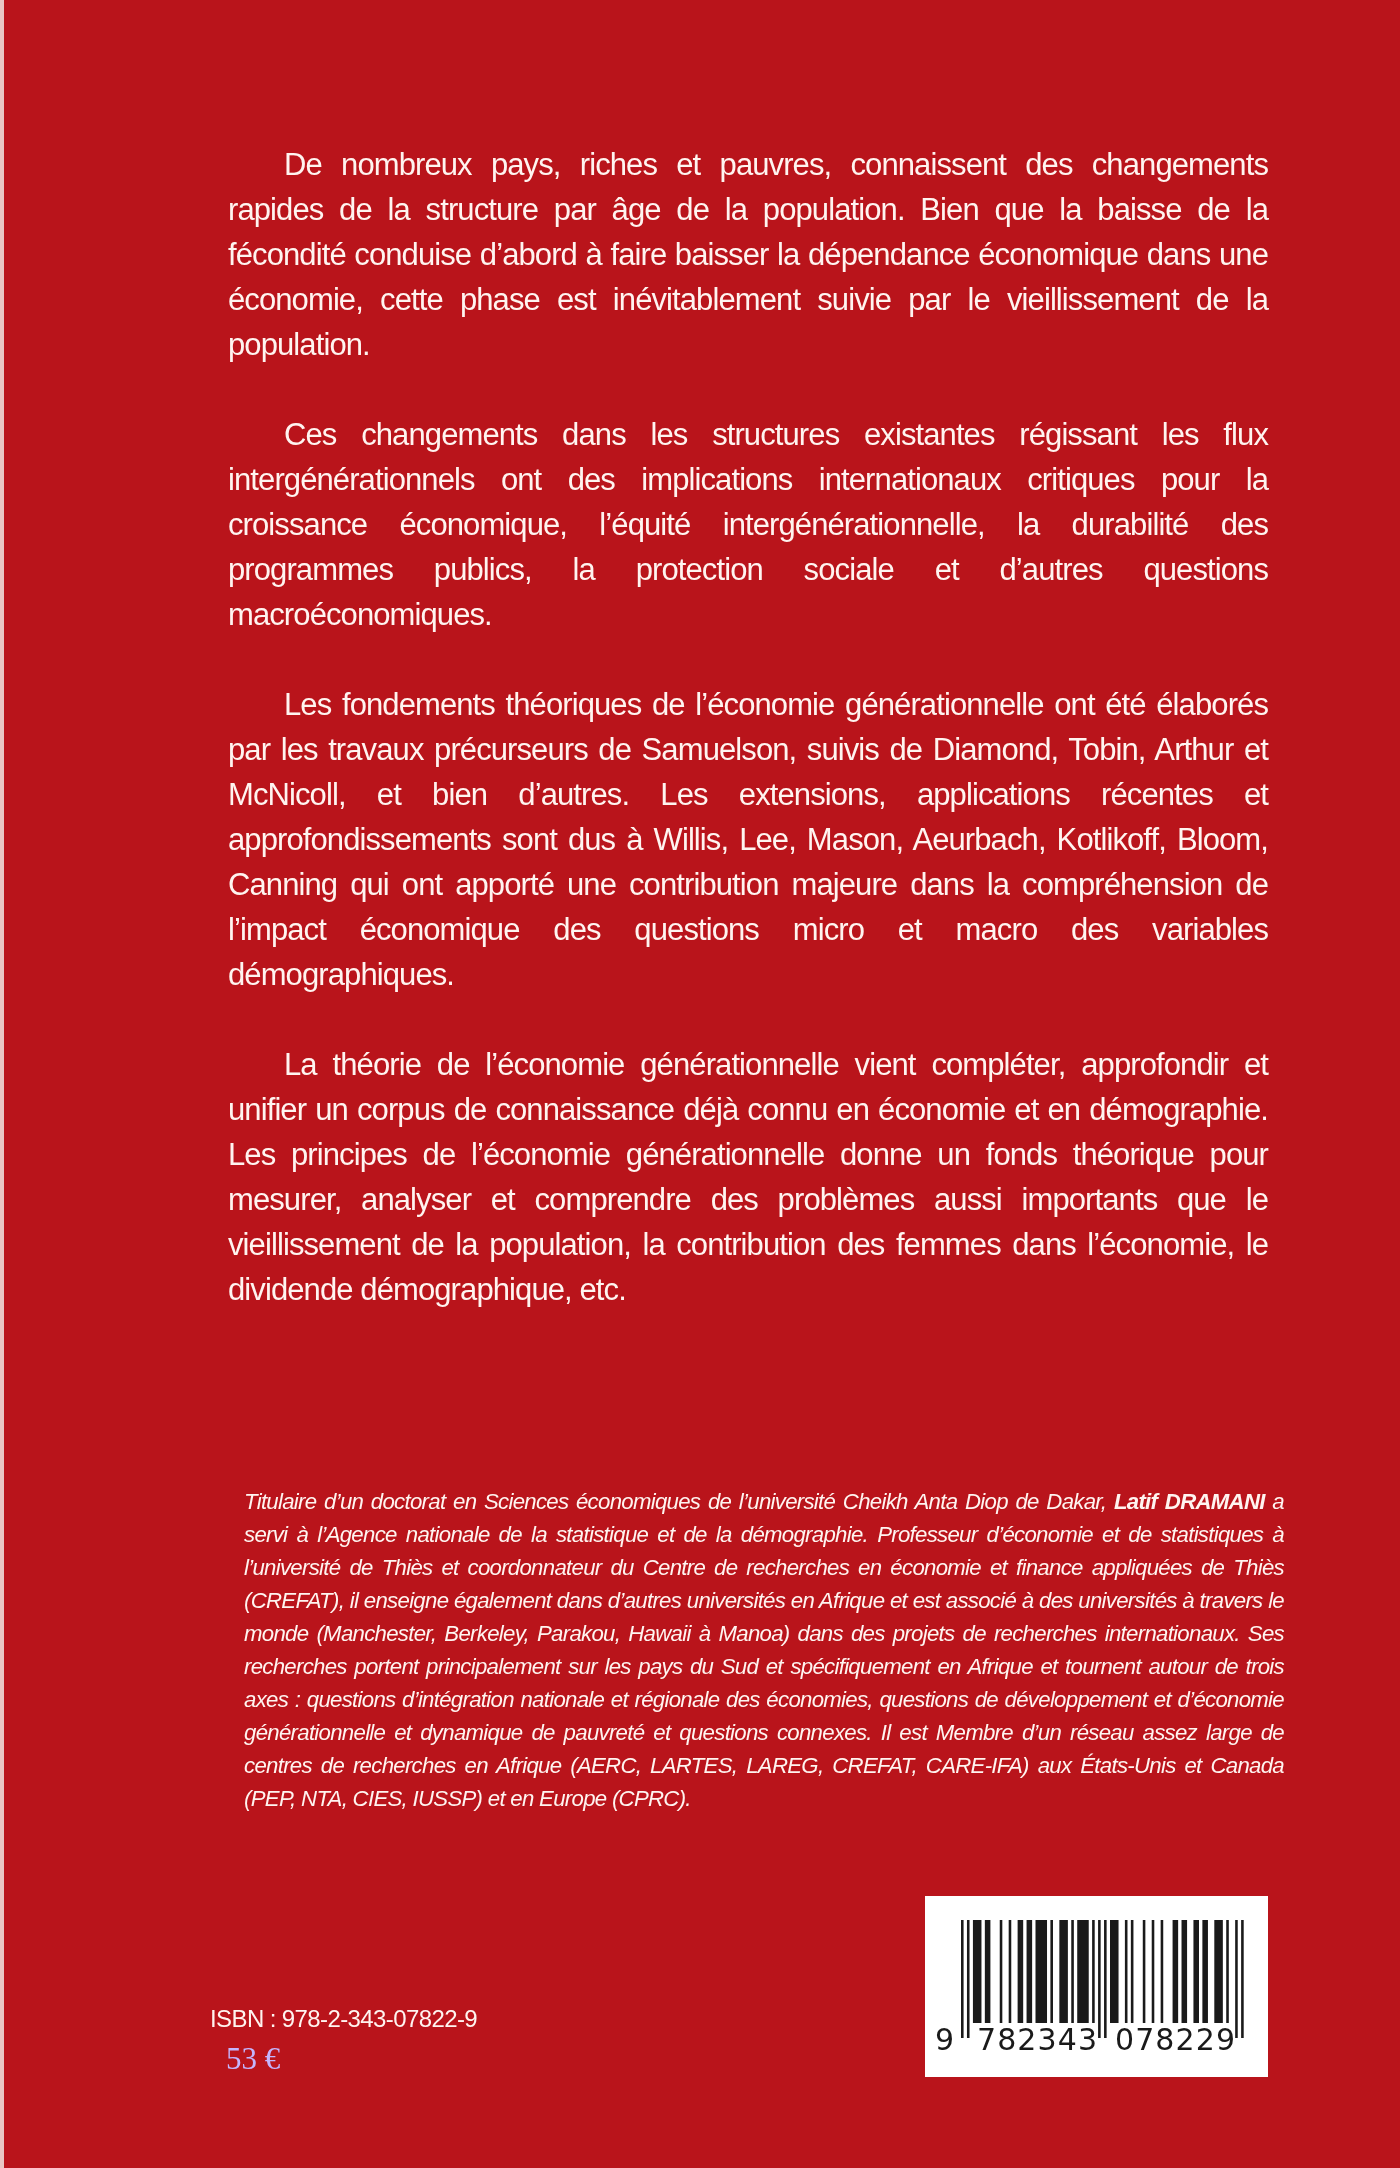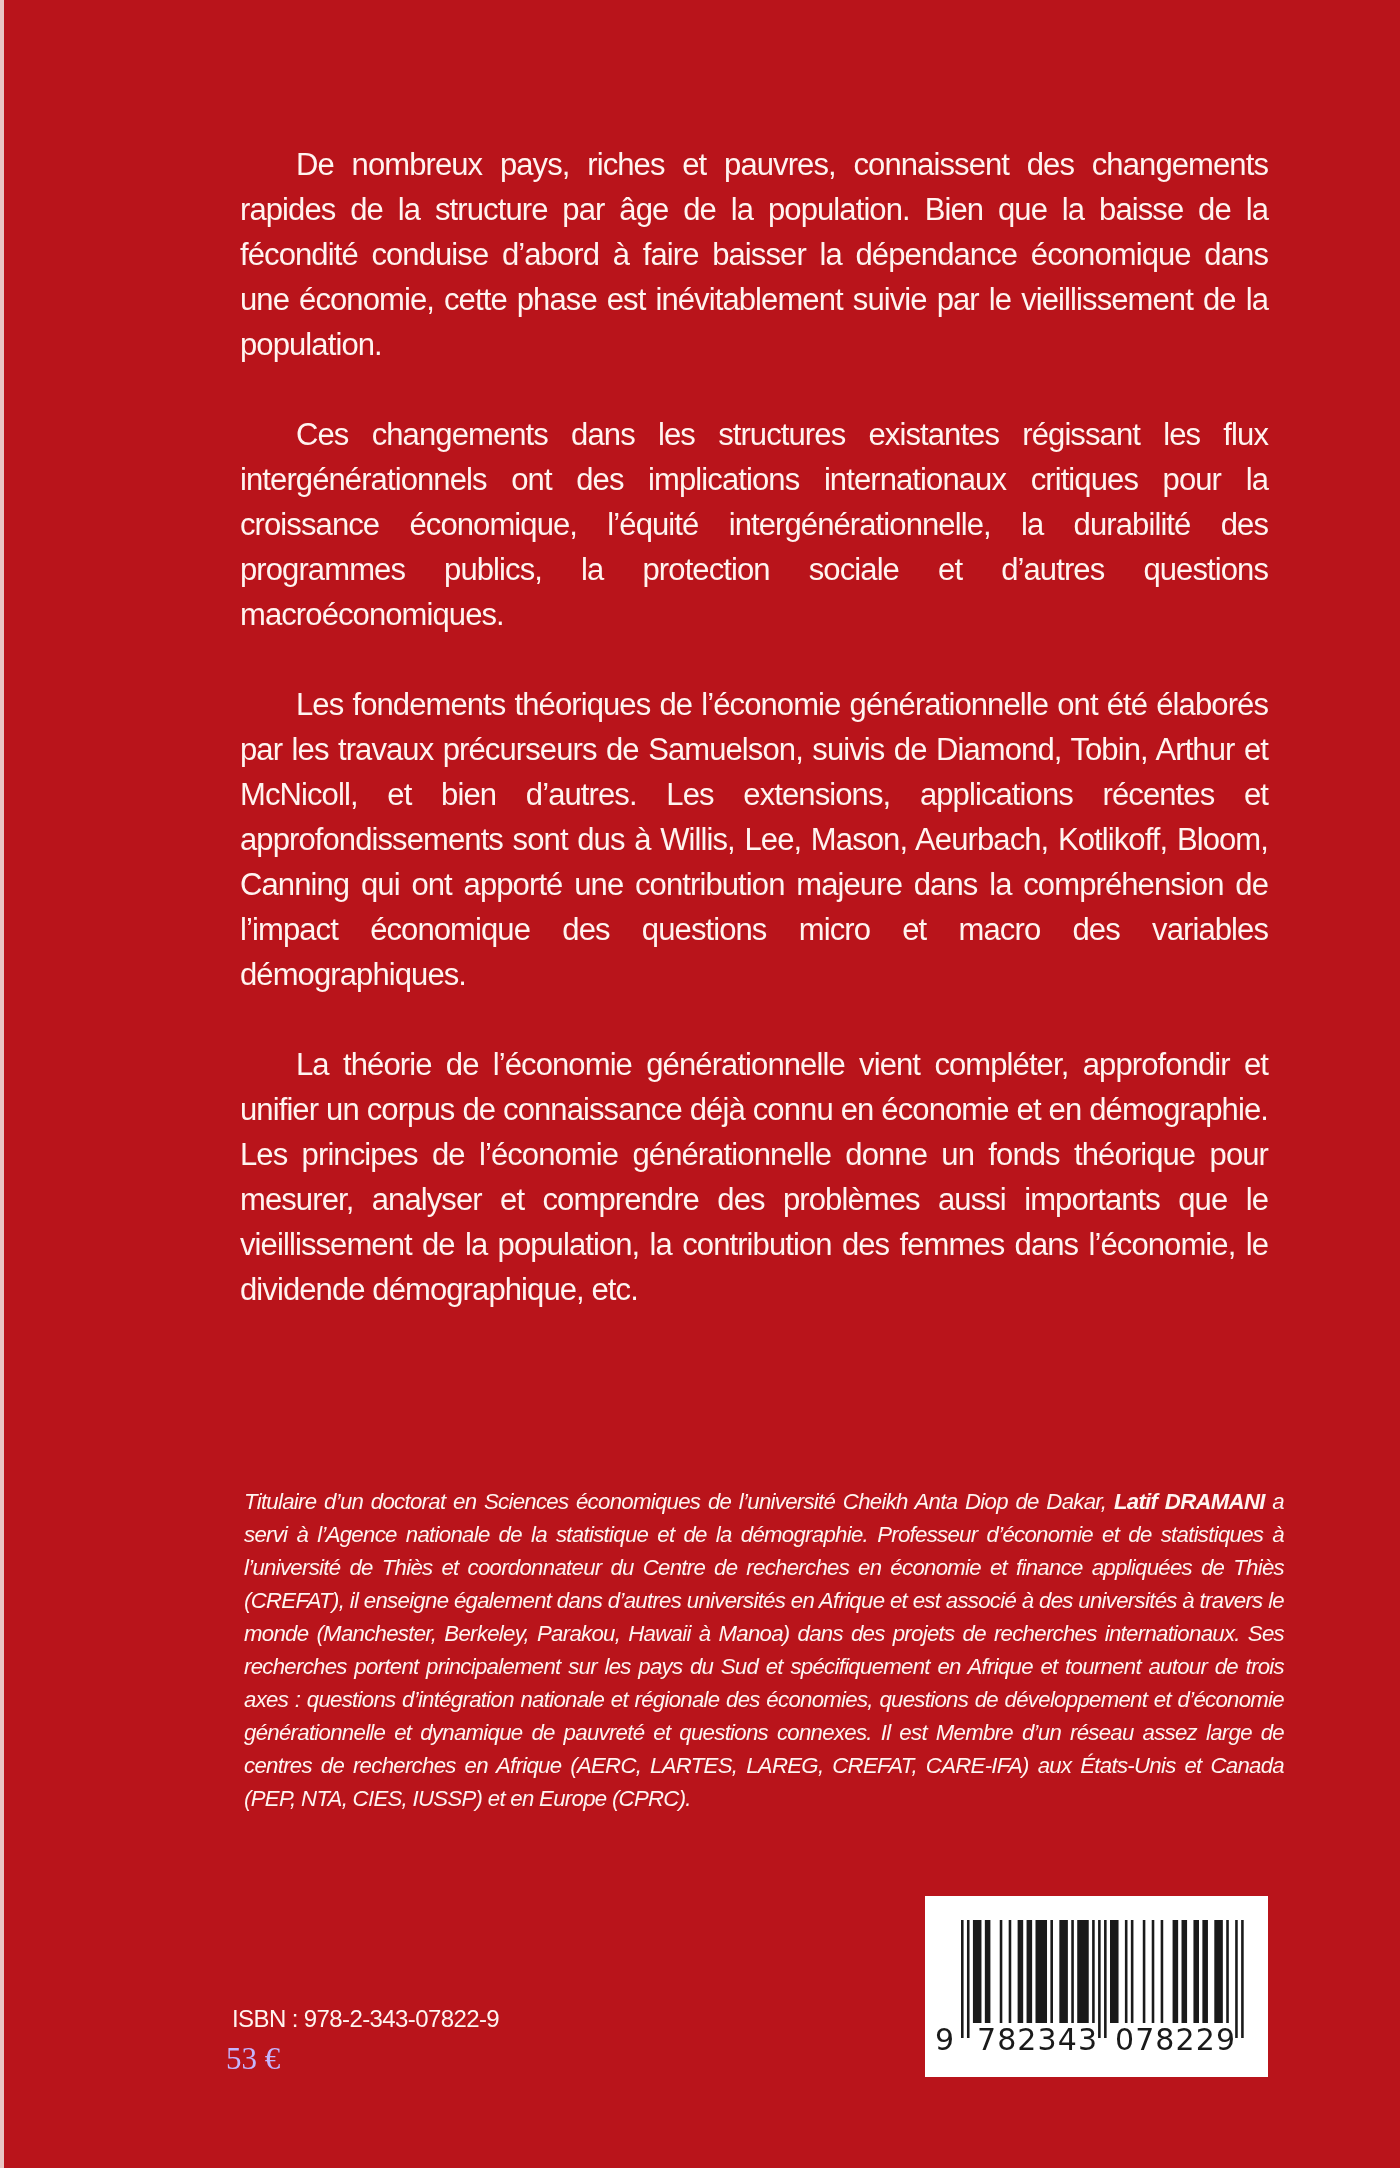--- a/index.html
+++ b/index.html
@@ -17,41 +17,41 @@
   .main-text {
     position: absolute; left: 228px; top: 142px; width: 1040px;
     font-family: "Liberation Sans", sans-serif;
     font-size: 31px; line-height: 45px;
     letter-spacing: -0.9px;
     word-spacing: 0px;
     text-align: justify;
     color: #FFF4F0;
   }
   .main-text p {
-    margin: 0 0 45px 12px;
+    margin: 0 0 45px 0;
     text-indent: 56px;
     text-align: justify;
     text-align-last: left;
   }
   .bio {
     position: absolute; left: 228px; top: 1469px; width: 1040px;
     font-family: "Liberation Sans", sans-serif;
     font-style: italic;
     font-size: 22.2px; line-height: 33px;
     letter-spacing: -0.7px;
     text-align: justify;
     text-align-last: left;
     color: #FFF4F0;
     margin: 16px;
   }
   .bio .author {
     font-weight: bold; font-style: italic;
   }
   .isbn {
-    position: absolute; left: 232px; top: 2004px;
+    position: absolute; left: 210px; top: 2004px;
     font-family: "Liberation Sans", sans-serif;
     font-size: 24px; line-height: 30px;
     letter-spacing: -0.6px;
     color: #FFF4F0;
   }
   .price {
     position: absolute; left: 226px; top: 2041px;
     font-family: "Liberation Serif", serif;
     font-size: 31px; line-height: 36px;
     color: #c4b5fd;

